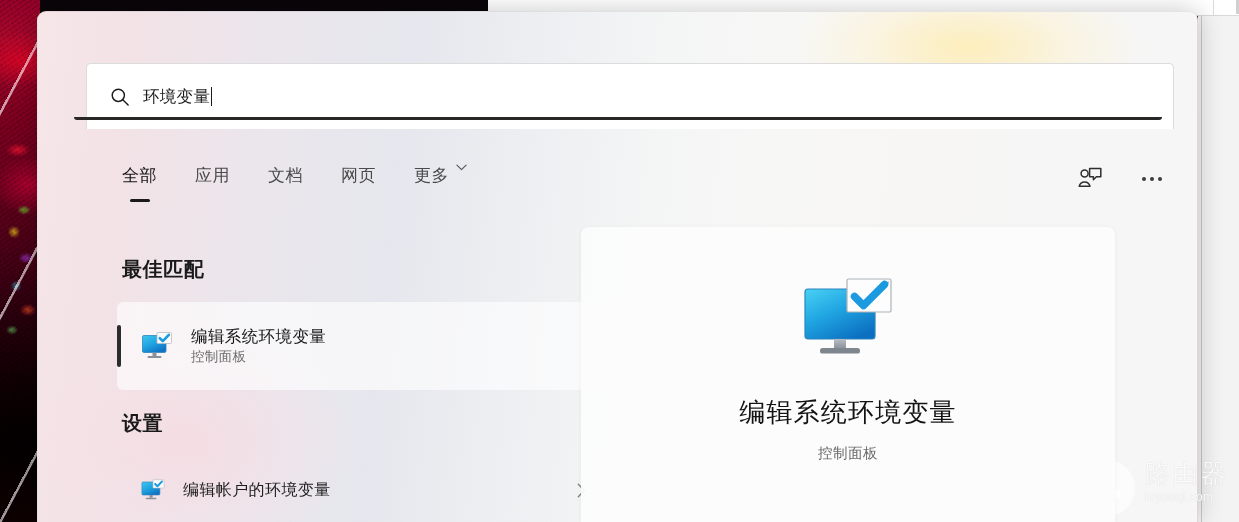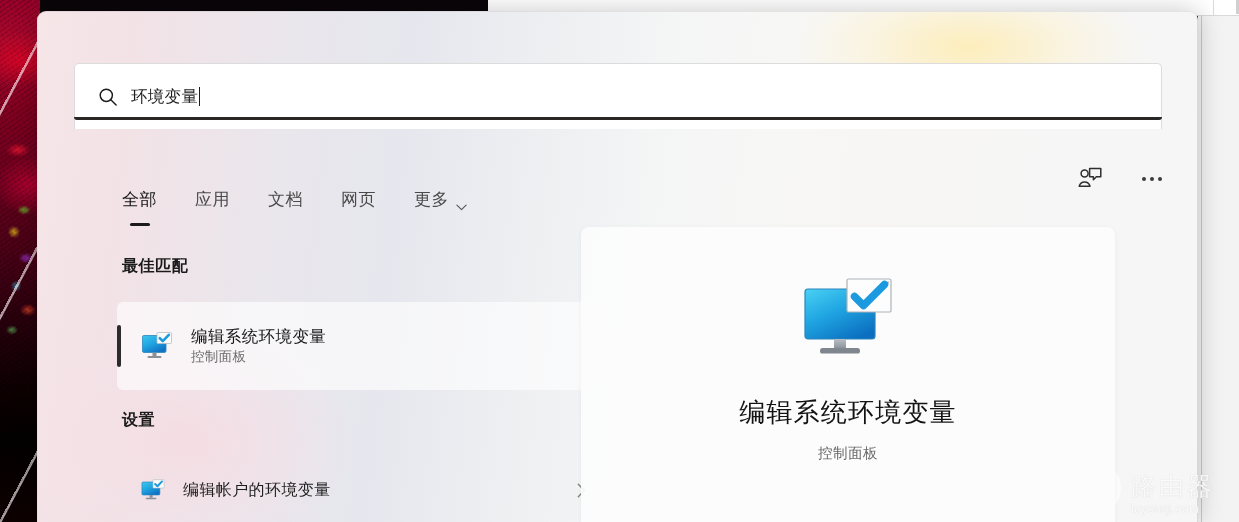--- a/index.html
+++ b/index.html
@@ -136,21 +136,21 @@
     background: radial-gradient(ellipse 210px 150px at 50% 50%,
        rgba(246,220,226,0.85) 0%, rgba(246,224,230,0.30) 55%, rgba(255,255,255,0) 80%);
     pointer-events: none;
   }
 
   .flyout-inner { position: relative; z-index: 2; width: 100%; height: 100%; }
 
   
   .searchbox {
     position: absolute;
-    left: 36px; top: 51px;
+    left: 48px; top: 51px;
     width: 1088px; height: 66px;
     background: #ffffff;
     border: 1px solid #dcdcdc;
     border-bottom: none;
     border-radius: 5px 5px 0 0;
     display: flex;
     align-items: center;
     padding-left: 23px;
   }
   .searchbox-underline {
@@ -187,33 +187,32 @@
   }
   .tab {
     position: relative;
     font-size: 17px;
     color: #4a4a4a;
     margin-right: 38px;
     padding-top: 2px;
     letter-spacing: 0.5px;
     cursor: default;
     white-space: nowrap;
-    margin-top: 24px;
   }
   .tab.active { color: #141414; }
   .tab.active .tab-underline {
     position: absolute;
     left: 50%;
     transform: translateX(-50%);
     bottom: -15px;
     width: 20px; height: 3px;
     background: #1a1a1a;
     border-radius: 2px;
   }
-  .tab.more { display: flex; align-items: flex-end; gap: 7px; margin-right: 0; }
+  .tab.more { display: flex; align-items: flex-start; gap: 7px; margin-right: 0; }
   .chevron-down { width: 11px; height: 7px; flex: 0 0 auto; }
 
   
   .top-actions {
     position: absolute;
     right: 28px; top: 150px;
     display: flex;
     align-items: center;
     gap: 28px;
   }
@@ -222,21 +221,21 @@
     display: flex; align-items: center; justify-content: center;
     border-radius: 4px;
     cursor: default;
   }
   .dots { display: flex; gap: 4px; align-items: center; }
   .dots i { width: 4px; height: 4px; border-radius: 50%; background: #3b3b3b; display: block; }
 
   
   .results { position: absolute; left: 0; top: 226px; width: 580px; height: 296px; }
   .section-title {
-    font-size: 16px;
+    font-size: 20px;
     font-weight: bold;
     color: #1a1a1a;
     padding-left: 84px;
     letter-spacing: 0.6px;
   }
   .best-match-title { position: absolute; top: 18px; }
   .settings-title   { position: absolute; top: 172px; }
 
   .result-card {
     position: absolute;
@@ -297,23 +296,23 @@
   .preview-sub {
     margin-top: 14px;
     font-size: 14.5px;
     color: #686868;
     letter-spacing: 0.5px;
   }
 
   
   .watermark {
     position: absolute;
-    right: 24px; bottom: 6px;
-    display: flex;
-    align-items: flex-end;
+    right: 10px; bottom: 6px;
+    display: flex;
+    align-items: flex-start;
     gap: 10px;
     pointer-events: none;
     margin-top: 31px;
   }
   .wm-circle {
     width: 56px; height: 56px;
     border-radius: 50%;
     background: rgba(255,255,255,0.62);
     display: flex; align-items: center; justify-content: center;
   }

